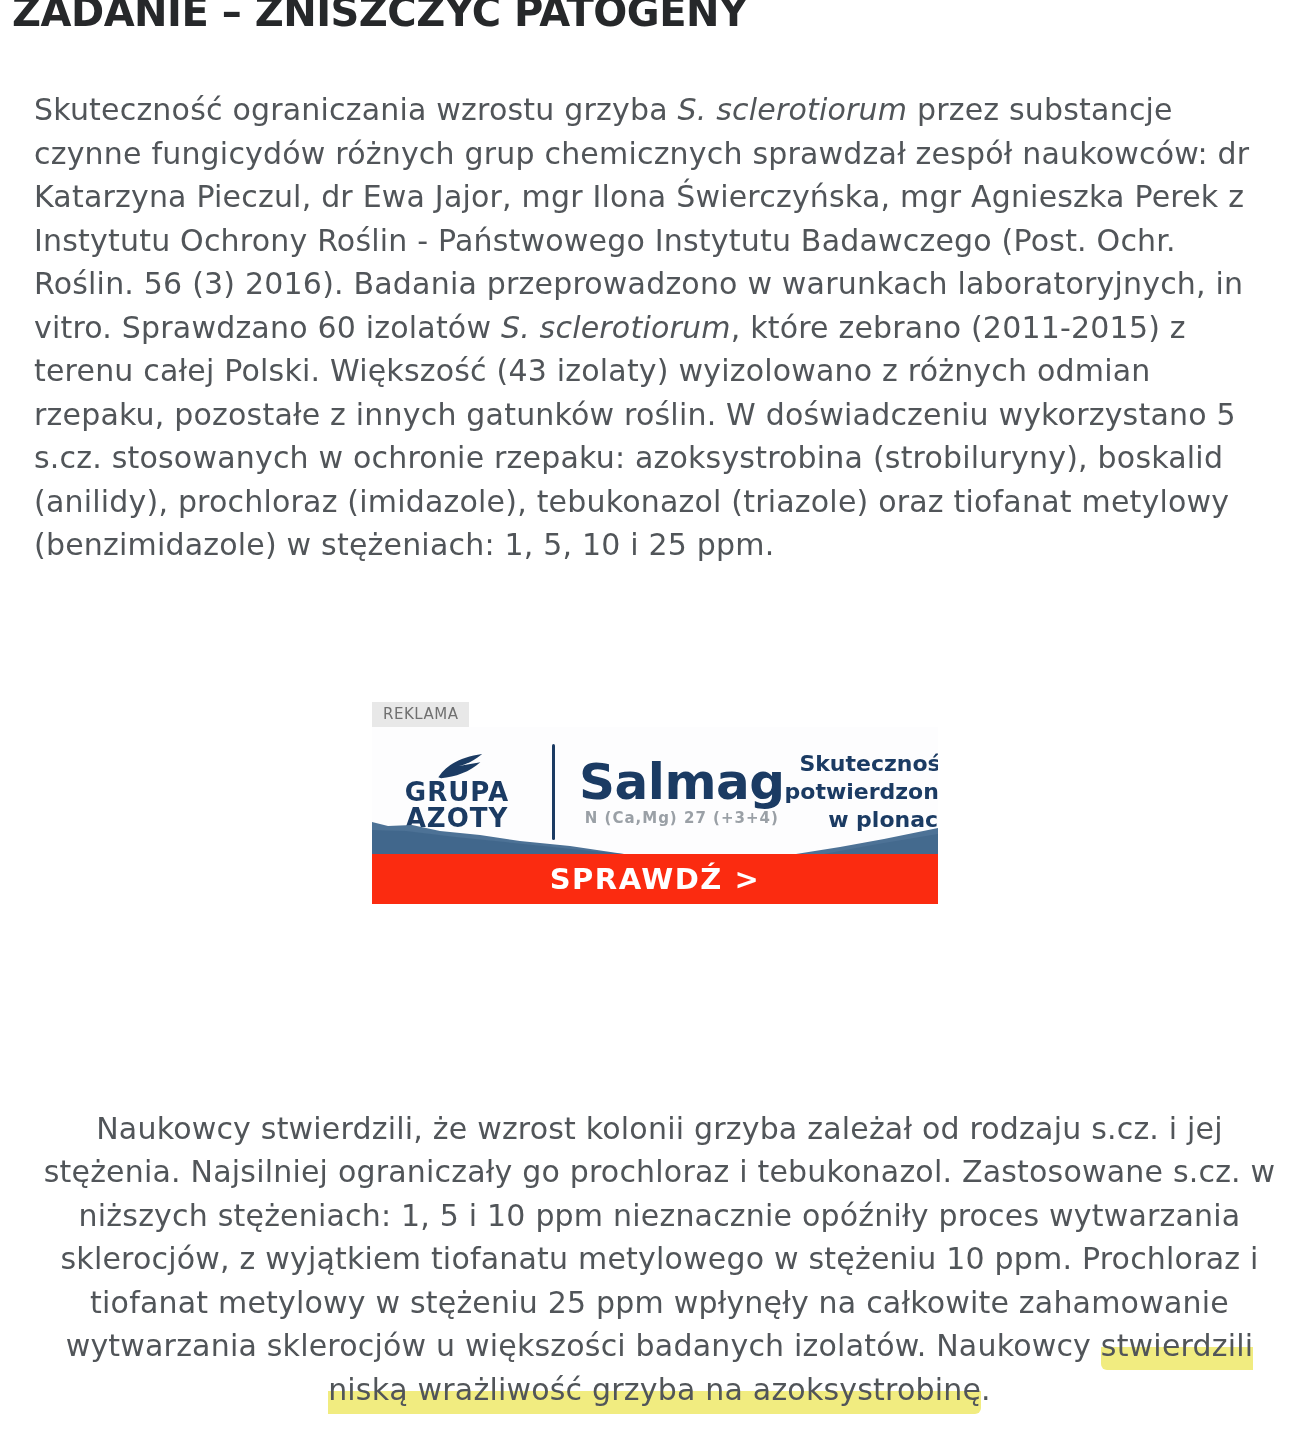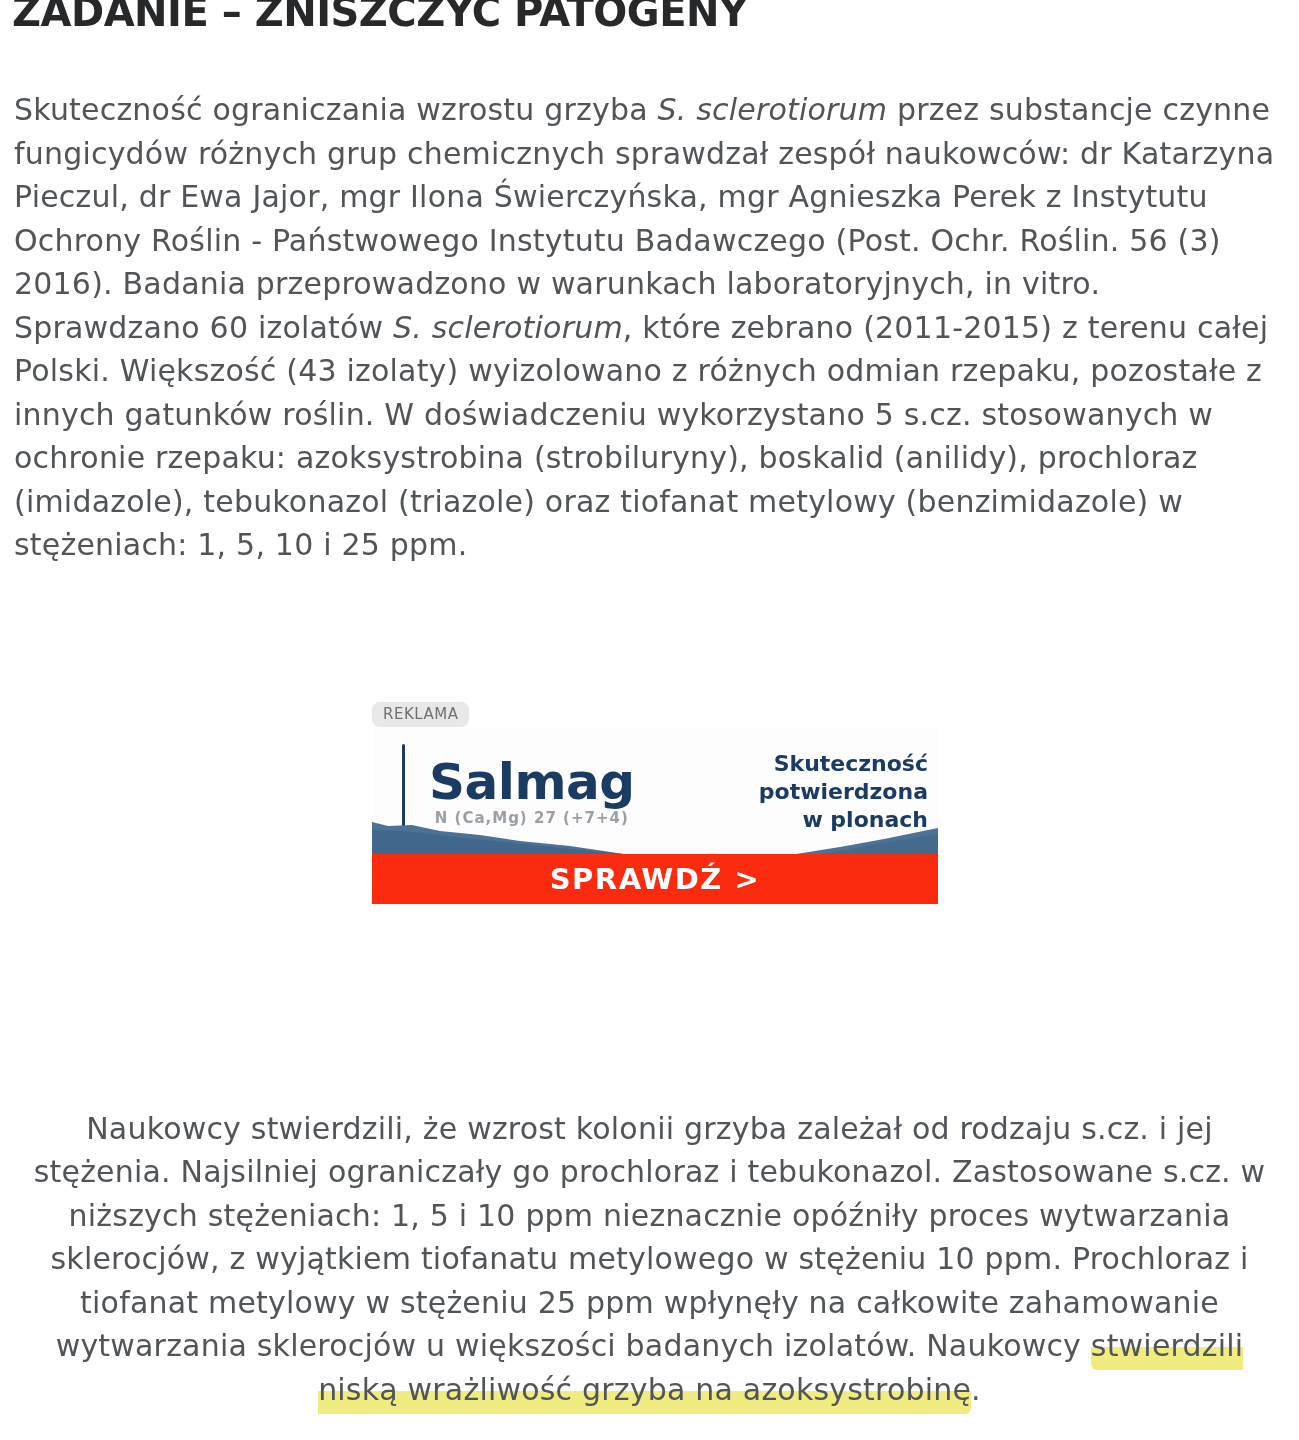--- a/index.html
+++ b/index.html
@@ -17,34 +17,35 @@
   h1.page-title{
     margin:-10px 0 0 -2px;
     font-size:40px; line-height:44px; font-weight:900;
     letter-spacing:-0.5px; color:var(--heading-text);
     white-space:nowrap;
   }
   .para{
     font-size:30px; line-height:43.5px; font-weight:400;
     color:var(--body-text); letter-spacing:0.2px;
     max-width:1272px;
+    margin-left:20px;
   }
   .para-intro{margin-top:54px;}
   .para-results{margin-top:203px;text-align:center;}
   .seg-italic{font-style:italic;}
   .seg-highlight{
     background:linear-gradient(to bottom, rgba(241,236,128,0) 46%, var(--highlight) 46%);
     padding-bottom:7px; border-radius:6px;
   }
   
   .ad-wrap{width:566px; margin:135px 0 0 358px;}
   .ad-label{
     display:inline-block; font-size:15px; line-height:19px;
     color:var(--reklama-text); background:var(--reklama-bg);
-    padding:3px 11px; letter-spacing:0.5px;border-radius:8px;
+    padding:3px 11px; letter-spacing:0.5px;
   }
   .ad-creative{
     position:relative; width:566px; height:177px;
     background:#fdfdfe; cursor:pointer; overflow:hidden;
   }
   .ad-row{
     display:flex; align-items:center;
     padding:12px 8px 0 10px; height:118px;
   }
   .logo{width:150px; text-align:center; color:var(--navy); flex:none;}
@@ -85,26 +86,33 @@
   <h1 class="page-title">ZADANIE – ZNISZCZYĆ PATOGENY</h1>
 
   <p class="para para-intro"><span class="seg-normal">Skuteczność ograniczania wzrostu grzyba </span><span class="seg-italic">S. sclerotiorum</span><span class="seg-normal"> przez substancje czynne fungicydów różnych grup chemicznych sprawdzał zespół naukowców: dr Katarzyna Pieczul, dr Ewa Jajor, mgr Ilona Świerczyńska, mgr Agnieszka Perek z Instytutu Ochrony Roślin - Państwowego Instytutu Badawczego (Post. Ochr. Roślin. 56 (3) 2016). Badania przeprowadzono w warunkach laboratoryjnych, in vitro. Sprawdzano 60 izolatów </span><span class="seg-italic">S. sclerotiorum</span><span class="seg-normal">, które zebrano (2011-2015) z terenu całej Polski. Większość (43 izolaty) wyizolowano z różnych odmian rzepaku, pozostałe z innych gatunków roślin. W doświadczeniu wykorzystano 5 s.cz. stosowanych w ochronie rzepaku: azoksystrobina (strobiluryny), boskalid (anilidy), prochloraz (imidazole), tebukonazol (triazole) oraz tiofanat metylowy (benzimidazole) w stężeniach: 1, 5, 10 i 25 ppm.</span></p>
 
   <div class="ad-wrap">
     <div class="ad-label">REKLAMA</div>
 
     <div class="ad-creative">
       <div class="ad-row">
 
+        <div class="logo">
+          <svg class="bird" width="56" height="30" viewBox="0 0 60 30" aria-hidden="true">
+            <path d="M10,26 C20,11 36,4 57,1 C47,9 40,12 32,14 L55,10 C44,20 28,26 13,27 Z" fill="#1b3b63"></path>
+          </svg>
+          <div class="logo-l1">GRUPA</div>
+          <div class="logo-l2">AZOTY</div>
+        </div>
 
         <div class="vline"></div>
 
         <div class="product">
           <div class="product-name">Salmag</div>
-          <div class="product-formula">N (Ca,Mg) 27 (+7+4)</div>
+          <div class="product-formula">N (Ca,Mg) 27 (+3+4)</div>
         </div>
 
         <div class="claim">
           <div>Skuteczność</div>
           <div>potwierdzona</div>
           <div>w plonach</div>
         </div>
       </div>
 
       <svg class="hills" viewBox="0 0 566 38" preserveAspectRatio="none" aria-hidden="true">

